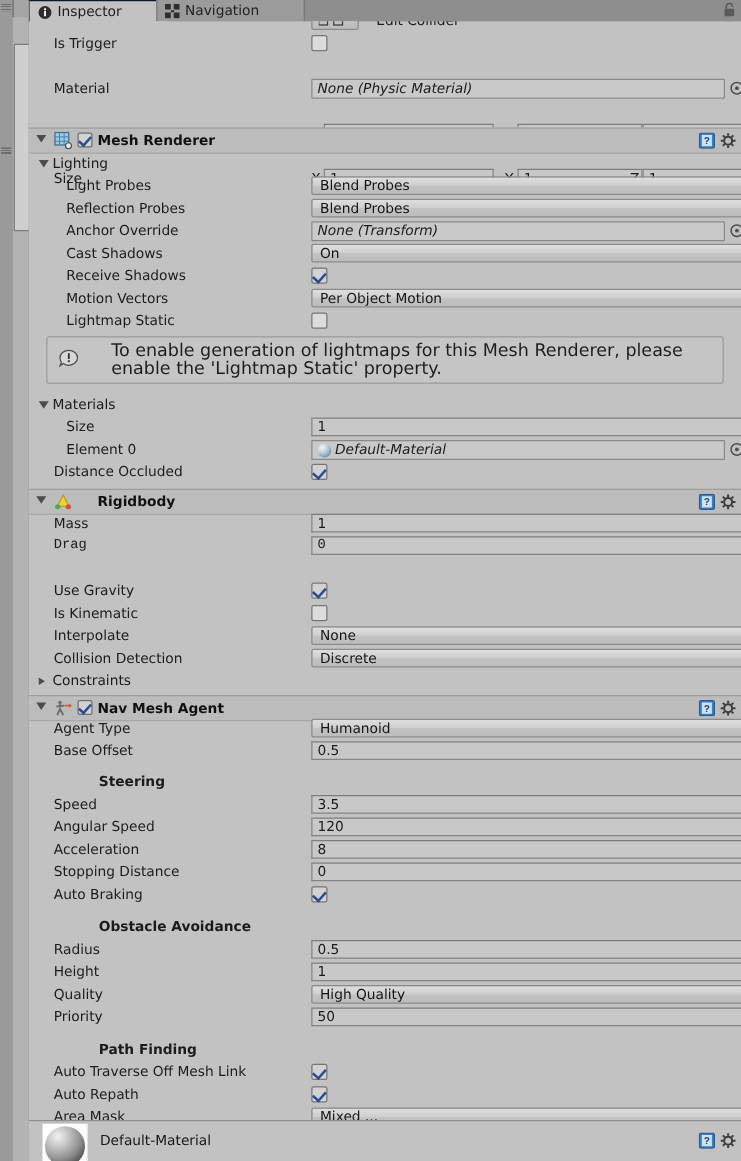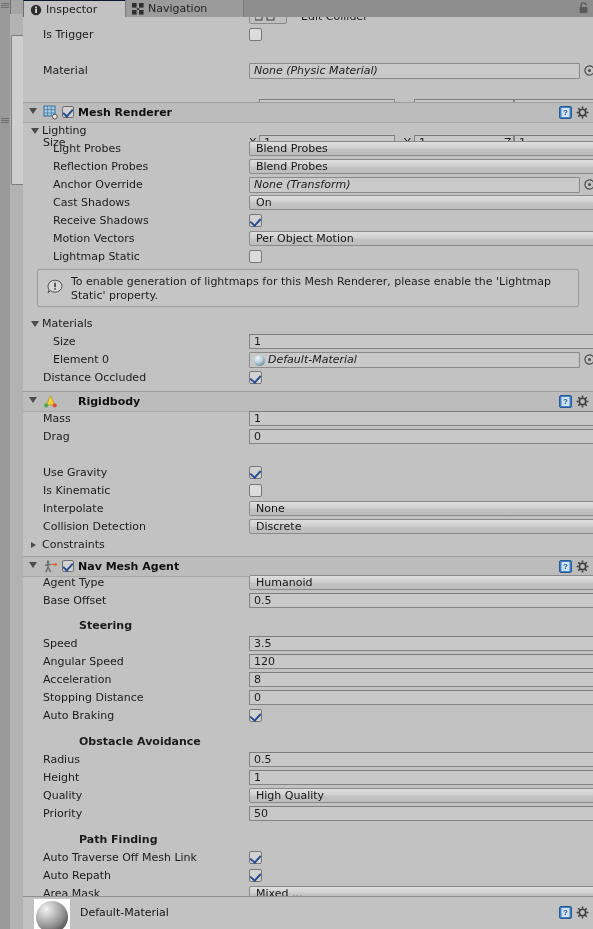--- a/index.html
+++ b/index.html
@@ -69,21 +69,21 @@
   .hchk{display:inline-block;position:relative;width:12px;height:12px;box-sizing:border-box;border:1px solid #6f6f6f;border-radius:2px;background:#d2d2d2;}
   .hchk::after{content:"";position:absolute;left:2px;top:0px;width:4px;height:8px;border:solid #2a4d8f;border-width:0 2px 2px 0;transform:rotate(42deg);}
 
   .axis{position:absolute;font-size:11px;color:#1b1b1b;top:2px;}
 
   .circlesel{position:absolute;width:13px;height:13px;}
 
   
   .infobox{position:absolute;left:14px;width:542px;height:38px;background:#c5c5c5;border:1px solid #9a9a9a;border-radius:2px;box-sizing:border-box;}
   .infobox .ibicon{position:absolute;left:8px;top:9px;width:18px;height:18px;}
-  .infobox .ibtxt{position:absolute;left:33px;top:5px;right:6px;font-size:11px;line-height:13.5px;color:#1d1d1d;}
+  .infobox .ibtxt{position:absolute;left:51px;top:5px;right:6px;font-size:14px;line-height:13.5px;color:#1d1d1d;}
 
   
   .prevbar{position:absolute;left:23px;bottom:0;width:570px;height:32px;background:#c2c2c2;border-top:1px solid #8f8f8f;}
   .prevbar .sphere{position:absolute;left:13px;top:4px;width:32px;height:32px;border-radius:50%;
       background:radial-gradient(circle at 32% 26%,#f2f2f2 0%,#c6c6c6 26%,#8c8c8c 58%,#4e4e4e 82%,#3a3a3a 100%);}
   .prevbar .sqbg{position:absolute;left:11px;top:2px;width:36px;height:30px;background:#ffffff;}
   .prevbar .pname{position:absolute;left:57px;top:9px;font-size:11px;color:#151515;}
   .prevbar .helpbtn{position:absolute;right:21px;top:9px;width:13px;height:13px;}
   .prevbar .gearbtn{position:absolute;right:4px;top:9px;width:13px;height:13px;}
 </style>
@@ -331,21 +331,21 @@
               <path d="M6.5 0.6v2M6.5 10.4v2M0.6 6.5h2M10.4 6.5h2M2.3 2.3l1.4 1.4M9.3 9.3l1.4 1.4M10.7 2.3L9.3 3.7M3.7 9.3l-1.4 1.4"></path>
             </g>
           </svg>
       </span>
     </div>
 
     <div class="row" style="position:absolute;left:0;top:393px;width:570px;">
       <span class="lbl i1">Mass</span>
       <span class="tfield" style="left:226px;top:1px;width:355px;">1</span>
     </div>
-    <div class="row" style="position:absolute;left:0;top:411px;width:570px;">
+    <div class="row" style="position:absolute;left:0;top:411px;width:570px;font-family:Liberation Mono, monospace;">
       <span class="lbl i1">Drag</span>
       <span class="tfield" style="left:226px;top:1px;width:355px;">0</span>
     </div>
     <div class="row" style="position:absolute;left:0;top:465px;width:570px;">
       <span class="lbl i1">Is Kinematic</span>
       <span class="chk" style="left:226px;top:2px;"></span>
     </div>
     <div class="row" style="position:absolute;left:0;top:447px;width:570px;">
       <span class="lbl i1">Use Gravity</span>
       <span class="chk on" style="left:226px;top:2px;"></span>

